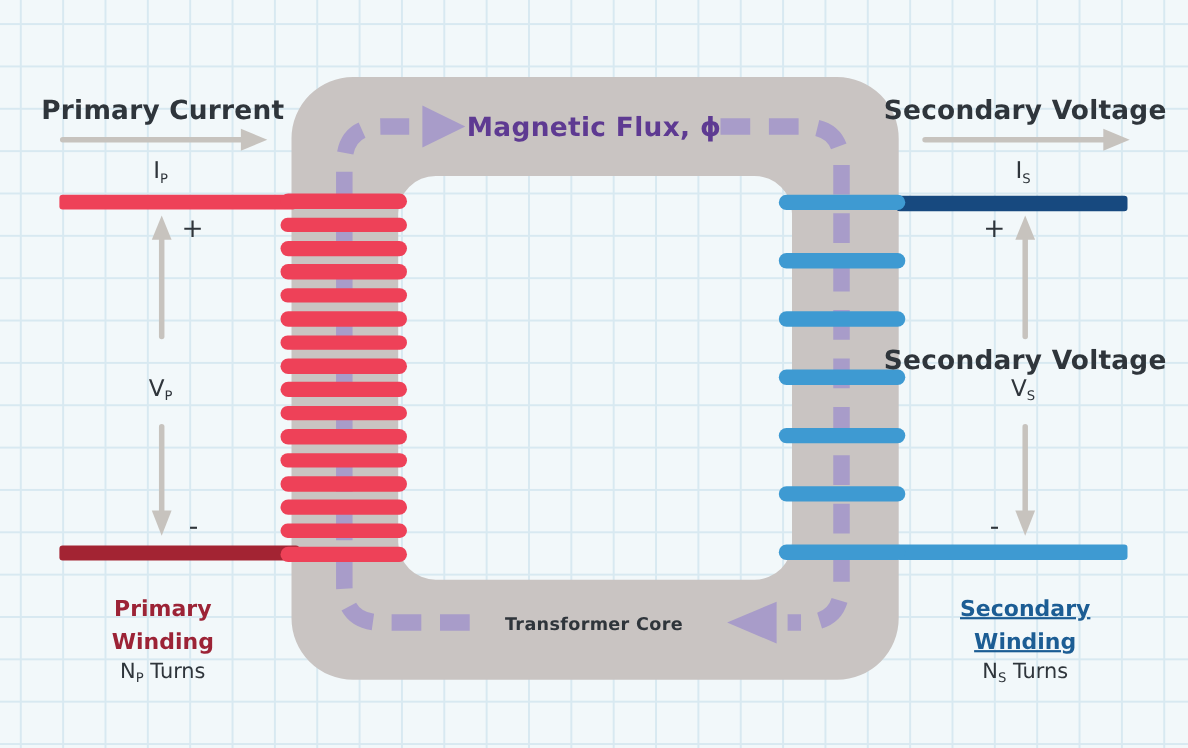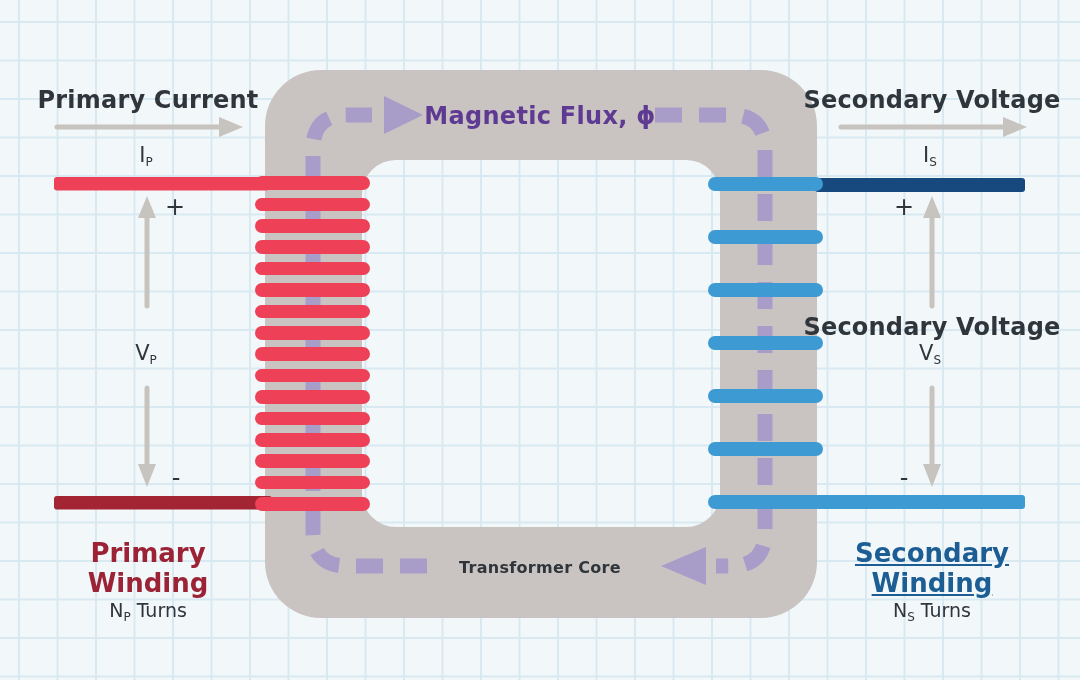--- a/index.html
+++ b/index.html
@@ -31,21 +31,21 @@
 
   .lbl{position:absolute;z-index:3;transform:translate(-50%,-50%);white-space:nowrap;
        color:var(--textDark,#2f353b);}
   .side-lbl{font-size:24px;font-weight:700;letter-spacing:.2px;}
   .sym{font-size:21px;font-weight:400;}
   .sym sub, .turns sub{font-size:12px;vertical-align:-4px;}
   .pol{font-size:24px;font-weight:400;}
   .flux-lbl{font-size:24px;font-weight:700;color:var(--fluxText,#5e3a92);letter-spacing:.3px;}
   .core-lbl{font-size:16px;font-weight:700;color:var(--textDark,#2f353b);letter-spacing:.3px;text-align:right;}
   .winding{position:absolute;z-index:3;transform:translateX(-50%);text-align:center;
-           font-size:26px;font-weight:700;line-height:30px;}
+           font-size:20px;font-weight:700;line-height:30px;}
   .winding.primary-w{color:var(--primaryLabel,#9c2336);}
   .winding.secondary-w{color:var(--secondaryLabel,#1c5d94);text-decoration:underline;}
   .turns{font-size:19px;font-weight:400;text-align:center;}
   .turns .turns-word{margin-left:6px;}
 </style>
 </head>
 <body>
 
 <div class="stage">
 

